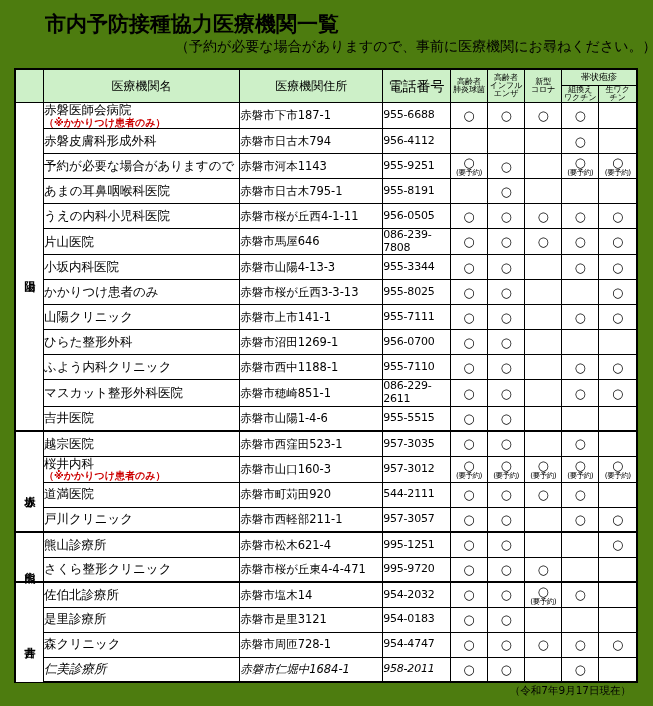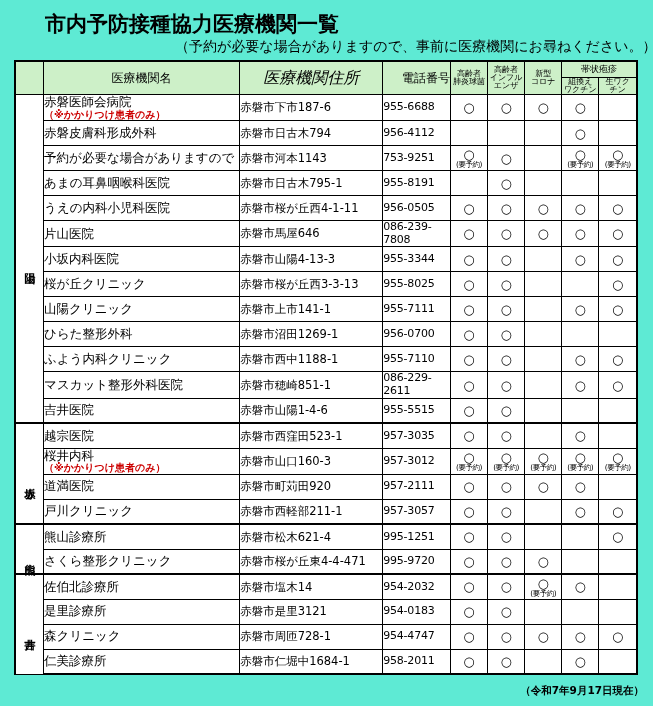--- a/index.html
+++ b/index.html
@@ -4,42 +4,42 @@
 <style>
   * { box-sizing: border-box; }
   html, body {
     margin: 0; padding: 0;
     background: #ffffff;
     font-family: "DejaVu Sans", "Liberation Sans", sans-serif;
   }
   .page {
     width: 653px; height: 706px;
     position: relative;
-    background: #5eead4;
+    background: #4d7c0f;
     overflow: hidden;
   }
   .title {
     position: absolute;
     left: 45px; top: 10px;
     font-size: 21px;
     font-weight: bold;
     color: #000000;
     letter-spacing: 0px;
     white-space: nowrap;
   }
   .subtitle {
     position: absolute;
     left: 175px; top: 38px;
     font-size: 14px;
     color: #000000;
     white-space: nowrap;
   }
   .tablewrap {
     position: absolute;
-    left: 14px; top: 60px;
+    left: 14px; top: 68px;
     width: 624px;
   }
   table.grid {
     border-collapse: collapse;
     table-layout: fixed;
     width: 624px;
     background: #ffffff;
   }
   table.grid td, table.grid th {
     border: 1px solid #000000;
@@ -50,22 +50,22 @@
   }
   thead th {
     background: #cdf0c8;
     font-size: 10px;
     font-weight: bold;
     text-align: center;
     line-height: 1.05;
     padding: 1px 0;
   }
   th.h-name { font-size: 12px; }
-  th.h-addr { font-size: 16px; font-style: italic; }
-  th.h-tel  { font-size: 12px; text-align: right; }
+  th.h-addr { font-size: 12px; }
+  th.h-tel  { font-size: 14px; }
   th.h-small { font-size: 8px; text-align: center; }
   th.h-tiny  { font-size: 8px; }
   th.h-group { font-size: 9px; height: 16px; }
 
   col.c-region { width: 27px; }
   col.c-name   { width: 185px; }
   col.c-addr   { width: 135px; }
   col.c-tel    { width: 64px; }
   col.c-mark   { width: 35px; }
   col.c-mark2  { width: 36px; }
@@ -113,28 +113,28 @@
   }
   td.mark {
     text-align: center;
     font-size: 12px;
     line-height: 1.0;
     padding: 1px 0;
   }
   td.mark .circ { display: block; font-size: 13px; }
   td.mark .resv { display: block; font-size: 7.5px; font-weight: normal; letter-spacing: -0.5px; }
   .thick-top { border-top: 2px solid #000 !important; }
-  .thick-bottom { border-bottom: 2px solid #000 !important; }
+  .thick-bottom { border-bottom: 2px solid #000 !important; font-style: italic; }
   .thick-left { border-left: 2px solid #000 !important; }
   .thick-right { border-right: 2px solid #000 !important; margin-top: 48px; }
   .footer {
     position: absolute;
-    right: 9px; bottom: 8px;
+    right: 22px; bottom: 8px;
     font-size: 10.5px;
-    font-weight: bold;
+    font-weight: normal;
     color: #000000;
   }
 </style>
 </head>
 <body>
 
 <div class="page">
 
   <div class="title">市内予防接種協力医療機関一覧</div>
   <div class="subtitle">（予約が必要な場合がありますので、事前に医療機関にお尋ねください。）</div>
@@ -181,21 +181,21 @@
           <th class="h-tiny thick-right">
             <span>生ワク</span><br>
             <span>チン</span>
           </th>
         </tr>
       </thead>
       <tbody id="tbody">
           <tr>
             <td class="region thick-left" rowspan="13"><span class="vert">山陽</span></td>
             <td class="inst"><span>赤磐医師会病院</span><span class="note">（※かかりつけ患者のみ）</span></td>
-            <td class="addr">赤磐市下市187-6</td>
+            <td class="addr">赤磐市下市187-1</td>
             <td class="tel">955-6688</td>
             <td class="mark">
               <span class="circ">○</span>
             </td>
             <td class="mark">
               <span class="circ">○</span>
             </td>
             <td class="mark">
               <span class="circ">○</span>
             </td>
@@ -212,21 +212,21 @@
             <td class="mark"></td>
             <td class="mark"></td>
             <td class="mark">
               <span class="circ">○</span>
             </td>
             <td class="mark thick-right"></td>
           </tr>
           <tr>
             <td class="inst"><span>予約が必要な場合がありますので</span></td>
             <td class="addr">赤磐市河本1143</td>
-            <td class="tel">753-9251</td>
+            <td class="tel">955-9251</td>
             <td class="mark">
               <span class="circ">○</span>
               <span class="resv">(要予約)</span>
             </td>
             <td class="mark">
               <span class="circ">○</span>
             </td>
             <td class="mark"></td>
             <td class="mark">
               <span class="circ">○</span>
@@ -301,21 +301,21 @@
             </td>
             <td class="mark"></td>
             <td class="mark">
               <span class="circ">○</span>
             </td>
             <td class="mark thick-right">
               <span class="circ">○</span>
             </td>
           </tr>
           <tr>
-            <td class="inst"><span>桜が丘クリニック</span></td>
+            <td class="inst"><span>かかりつけ患者のみ</span></td>
             <td class="addr">赤磐市桜が丘西3-3-13</td>
             <td class="tel">955-8025</td>
             <td class="mark">
               <span class="circ">○</span>
             </td>
             <td class="mark">
               <span class="circ">○</span>
             </td>
             <td class="mark"></td>
             <td class="mark"></td>
@@ -443,21 +443,21 @@
               <span class="resv">(要予約)</span>
             </td>
             <td class="mark thick-right">
               <span class="circ">○</span>
               <span class="resv">(要予約)</span>
             </td>
           </tr>
           <tr>
             <td class="inst"><span>道満医院</span></td>
             <td class="addr">赤磐市町苅田920</td>
-            <td class="tel">957-2111</td>
+            <td class="tel">544-2111</td>
             <td class="mark">
               <span class="circ">○</span>
             </td>
             <td class="mark">
               <span class="circ">○</span>
             </td>
             <td class="mark">
               <span class="circ">○</span>
             </td>
             <td class="mark">

